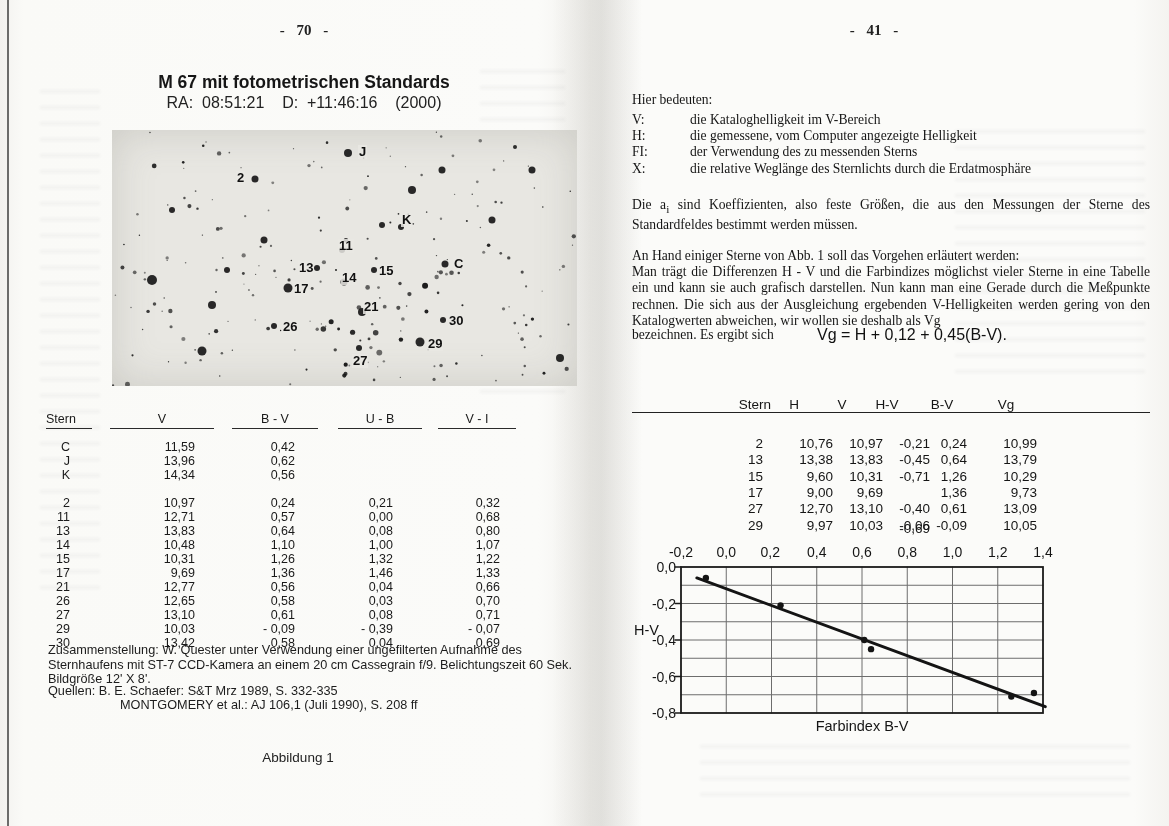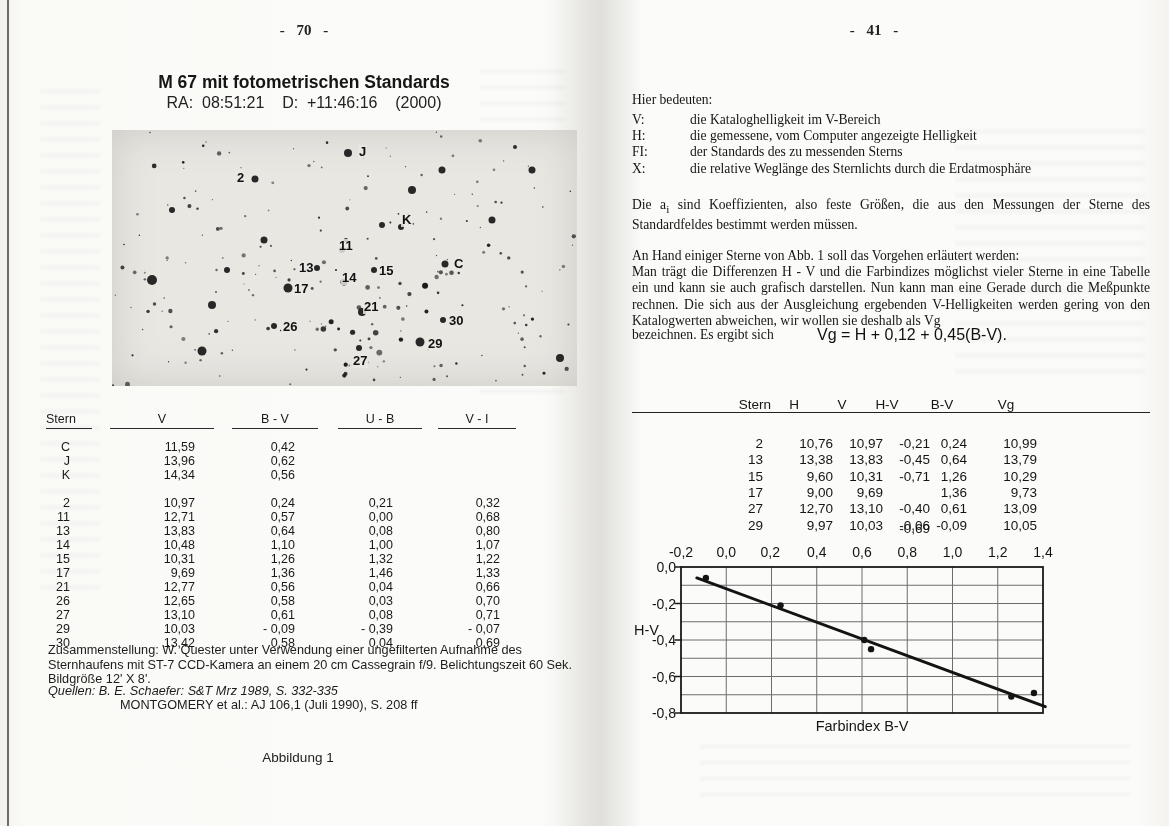--- a/index.html
+++ b/index.html
@@ -28,21 +28,21 @@
   .lt-head{position:absolute;font-size:12.5px;color:#1a1a1a;border-bottom:1.5px solid #2a2a2a;
            padding-bottom:2px;text-align:center;}
   .lt-row{position:absolute;left:46px;width:470px;height:14px;font-size:12.5px;color:#1a1a1a;}
   .lt-cell{position:absolute;text-align:right;white-space:pre;}
   .lt-c0{left:0;width:24px;}
   .lt-c1{left:69px;width:80px;}
   .lt-c2{left:169px;width:80px;}
   .lt-c3{left:267px;width:80px;}
   .lt-c4{left:374px;width:80px;}
   #lp-caption{left:48px;top:643px;width:524px;font-size:12.7px;line-height:14.5px;color:#1c1c1c;}
-  #lp-quelle1{left:48px;top:684px;width:524px;font-size:12.7px;color:#1c1c1c;font-style:italic;}
+  #lp-quelle1{left:48px;top:684px;width:524px;font-size:12.7px;color:#1c1c1c;}
   #lp-quelle2{left:120px;top:698px;width:460px;font-size:12.7px;color:#1c1c1c;}
   #lp-figcap{left:148px;top:750px;width:300px;text-align:center;font-size:13.5px;color:#222;}
   
   .body-serif{font-family:"Liberation Serif",serif;font-size:13.6px;line-height:16.2px;color:#151515;}
   #rp-intro{left:632px;top:92px;width:518px;font-family:Liberation Serif, serif;}
   .def-row{position:absolute;left:632px;width:518px;height:16px;}
   .def-term{position:absolute;left:0;}
   .def-text{position:absolute;left:58px;}
   #rp-para1{left:632px;top:197px;width:518px;text-align:justify;}
   #rp-para2{left:632px;top:248px;width:518px;text-align:justify;}
@@ -453,21 +453,21 @@
       <div class="def-row body-serif" style="top: 112px;">
         <span class="def-term">V:</span>
         <span class="def-text">die Kataloghelligkeit im V-Bereich</span>
       </div>
       <div class="def-row body-serif" style="top: 128.2px;">
         <span class="def-term">H:</span>
         <span class="def-text">die gemessene, vom Computer angezeigte Helligkeit</span>
       </div>
       <div class="def-row body-serif" style="top: 144.4px;">
         <span class="def-term">FI:</span>
-        <span class="def-text">der Standards des zu messenden Sterns</span>
+        <span class="def-text">der Verwendung des zu messenden Sterns</span>
       </div>
       <div class="def-row body-serif" style="top: 160.6px;">
         <span class="def-term">X:</span>
         <span class="def-text">die relative Weglänge des Sternlichts durch die Erdatmosphäre</span>
       </div>
     </div>
 
   <div class="abs body-serif" id="rp-para1"><span>Die a</span><sub>i</sub><span> sind Koeffizienten, also feste Größen, die aus den Messungen der Sterne des Standardfeldes bestimmt werden müssen.</span></div>
 
   <div class="abs body-serif" id="rp-para2"><span>An Hand einiger Sterne von Abb. 1 soll das Vorgehen erläutert werden:</span><br>

